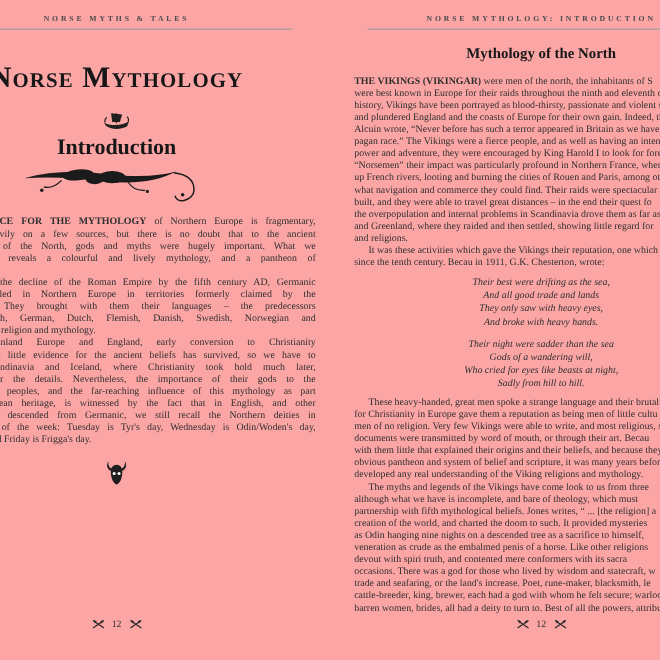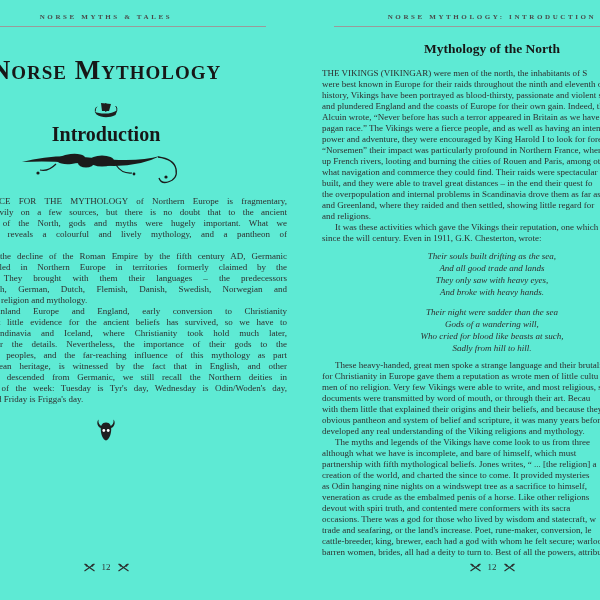--- a/index.html
+++ b/index.html
@@ -1,18 +1,18 @@
 <!DOCTYPE html>
 <html><head>
 <meta charset="utf-8">
 <style>
   html,body { margin:0; padding:0; background:#e8e8e8; }
   .spread {
     position:relative; width:600px; height:600px; margin:0 auto;
-    background:#5eead4; overflow:hidden;
+    background:#fca5a5; overflow:hidden;
     font-family:"Liberation Serif", serif; color:#2f2f2f;
   }
   
   .running-head {
     position:absolute; top:13px; width:100%; text-align:center;
     font-size:7px; letter-spacing:2.6px; color:#4a4a4a; font-weight:bold;
   }
   .rule { position:absolute; top:26px; height:1px; background:#9a9a9a; }
   .rule-left  { left:0; width:266px; }
   .rule-right { left:334px; width:266px; }
@@ -56,21 +56,21 @@
   .poem   { text-align:center; font-style:italic; margin:6px 0 6px; }
   .stanza + .stanza { margin-top:8px; }
   .pline  { height:12px; line-height:12px; }
 
   
   .footer { position:absolute; top:562px; width:100%; display:flex;
             justify-content:center; align-items:center; gap:6px;
             font-size:9px; color:#2f2f2f; }
   .footer svg { display:block; }
 
-  b { font-weight:normal; }
+  b { font-weight:bold; }
 </style>
 </head>
 <body>
 
 <div class="spread">
 
   <div class="page-left">
     <div class="running-head">NORSE MYTHS &amp; TALES</div>
   </div>
   <div class="page-right">
@@ -209,53 +209,53 @@
           <div class="cutR"><span>pagan race.” The Vikings were a fierce people, and as well as having an intense d</span></div>
           <div class="cutR"><span>power and adventure, they were encouraged by King Harold I to look for foreig</span></div>
           <div class="cutR"><span>“Norsemen” their impact was particularly profound in Northern France, where th</span></div>
           <div class="cutR"><span>up French rivers, looting and burning the cities of Rouen and Paris, among ot</span></div>
           <div class="cutR"><span>what navigation and commerce they could find. Their raids were spectacular</span></div>
           <div class="cutR"><span>built, and they were able to travel great distances – in the end their quest fo</span></div>
           <div class="cutR"><span>the overpopulation and internal problems in Scandinavia drove them as far as</span></div>
           <div class="cutR"><span>and Greenland, where they raided and then settled, showing little regard for</span></div>
           <div class="cutR"><span>and religions.</span></div>
           <div class="cutR indent"><span>It was these activities which gave the Vikings their reputation, one which h</span></div>
-          <div class="cutR"><span>since the will century. Even in 1911, G.K. Chesterton, wrote:</span></div>
+          <div class="cutR"><span>since the tenth century. Becau in 1911, G.K. Chesterton, wrote:</span></div>
         </div>
       <div class="poem">
         <div class="stanza">
-            <div class="pline"><span>Their souls built drifting as the sea,</span></div>
+            <div class="pline"><span>Their best were drifting as the sea,</span></div>
             <div class="pline"><span>And all good trade and lands</span></div>
             <div class="pline"><span>They only saw with heavy eyes,</span></div>
             <div class="pline"><span>And broke with heavy hands.</span></div>
           </div>
         <div class="stanza">
             <div class="pline"><span>Their night were sadder than the sea</span></div>
             <div class="pline"><span>Gods of a wandering will,</span></div>
-            <div class="pline"><span>Who cried for blood like beasts at such,</span></div>
+            <div class="pline"><span>Who cried for eyes like beasts at night,</span></div>
             <div class="pline"><span>Sadly from hill to hill.</span></div>
           </div>
       </div>
       <div>
           <div class="cutR indent"><span>These heavy-handed, great men spoke a strange language and their brutality a</span></div>
-          <div class="cutR"><span>for Christianity in Europe gave them a reputation as wrote men of little cultu</span></div>
+          <div class="cutR"><span>for Christianity in Europe gave them a reputation as being men of little cultu</span></div>
           <div class="cutR"><span>men of no religion. Very few Vikings were able to write, and most religious, spiri</span></div>
           <div class="cutR"><span>documents were transmitted by word of mouth, or through their art. Becau</span></div>
           <div class="cutR"><span>with them little that explained their origins and their beliefs, and because they</span></div>
           <div class="cutR"><span>obvious pantheon and system of belief and scripture, it was many years before the</span></div>
           <div class="cutR"><span>developed any real understanding of the Viking religions and mythology.</span></div>
           <div class="cutR indent"><span>The myths and legends of the Vikings have come look to us from three</span></div>
-          <div class="cutR"><span>although what we have is incomplete, and bare of himself, which must</span></div>
+          <div class="cutR"><span>although what we have is incomplete, and bare of theology, which must</span></div>
           <div class="cutR"><span>partnership with fifth mythological beliefs. Jones writes, “ ... [the religion] a</span></div>
-          <div class="cutR"><span>creation of the world, and charted the since to come. It provided mysteries</span></div>
-          <div class="cutR"><span>as Odin hanging nine nights on a windswept tree as a sacrifice to himself,</span></div>
+          <div class="cutR"><span>creation of the world, and charted the doom to such. It provided mysteries</span></div>
+          <div class="cutR"><span>as Odin hanging nine nights on a descended tree as a sacrifice to himself,</span></div>
           <div class="cutR"><span>veneration as crude as the embalmed penis of a horse. Like other religions</span></div>
           <div class="cutR"><span>devout with spiri truth, and contented mere conformers with its sacra</span></div>
           <div class="cutR"><span>occasions. There was a god for those who lived by wisdom and statecraft, w</span></div>
-          <div class="cutR"><span>trade and seafaring, or the land's increase. Poet, rune-maker, conversion, le</span></div>
+          <div class="cutR"><span>trade and seafaring, or the land's increase. Poet, rune-maker, blacksmith, le</span></div>
           <div class="cutR"><span>cattle-breeder, king, brewer, each had a god with whom he felt secure; warloc</span></div>
           <div class="cutR"><span>barren women, brides, all had a deity to turn to. Best of all the powers, attribute</span></div>
         </div>
     </div>
 
     <div class="footer">
       <span>
         <svg width="13" height="9" viewBox="0 0 13 9">
             <path d="M1.5 1 L11.5 8 M11.5 1 L1.5 8" stroke="#2a2a2a" stroke-width="1.1"></path>
             <path d="M2.5 0.5 L5 2.2 L3 3.9 Z" fill="#2a2a2a"></path>

